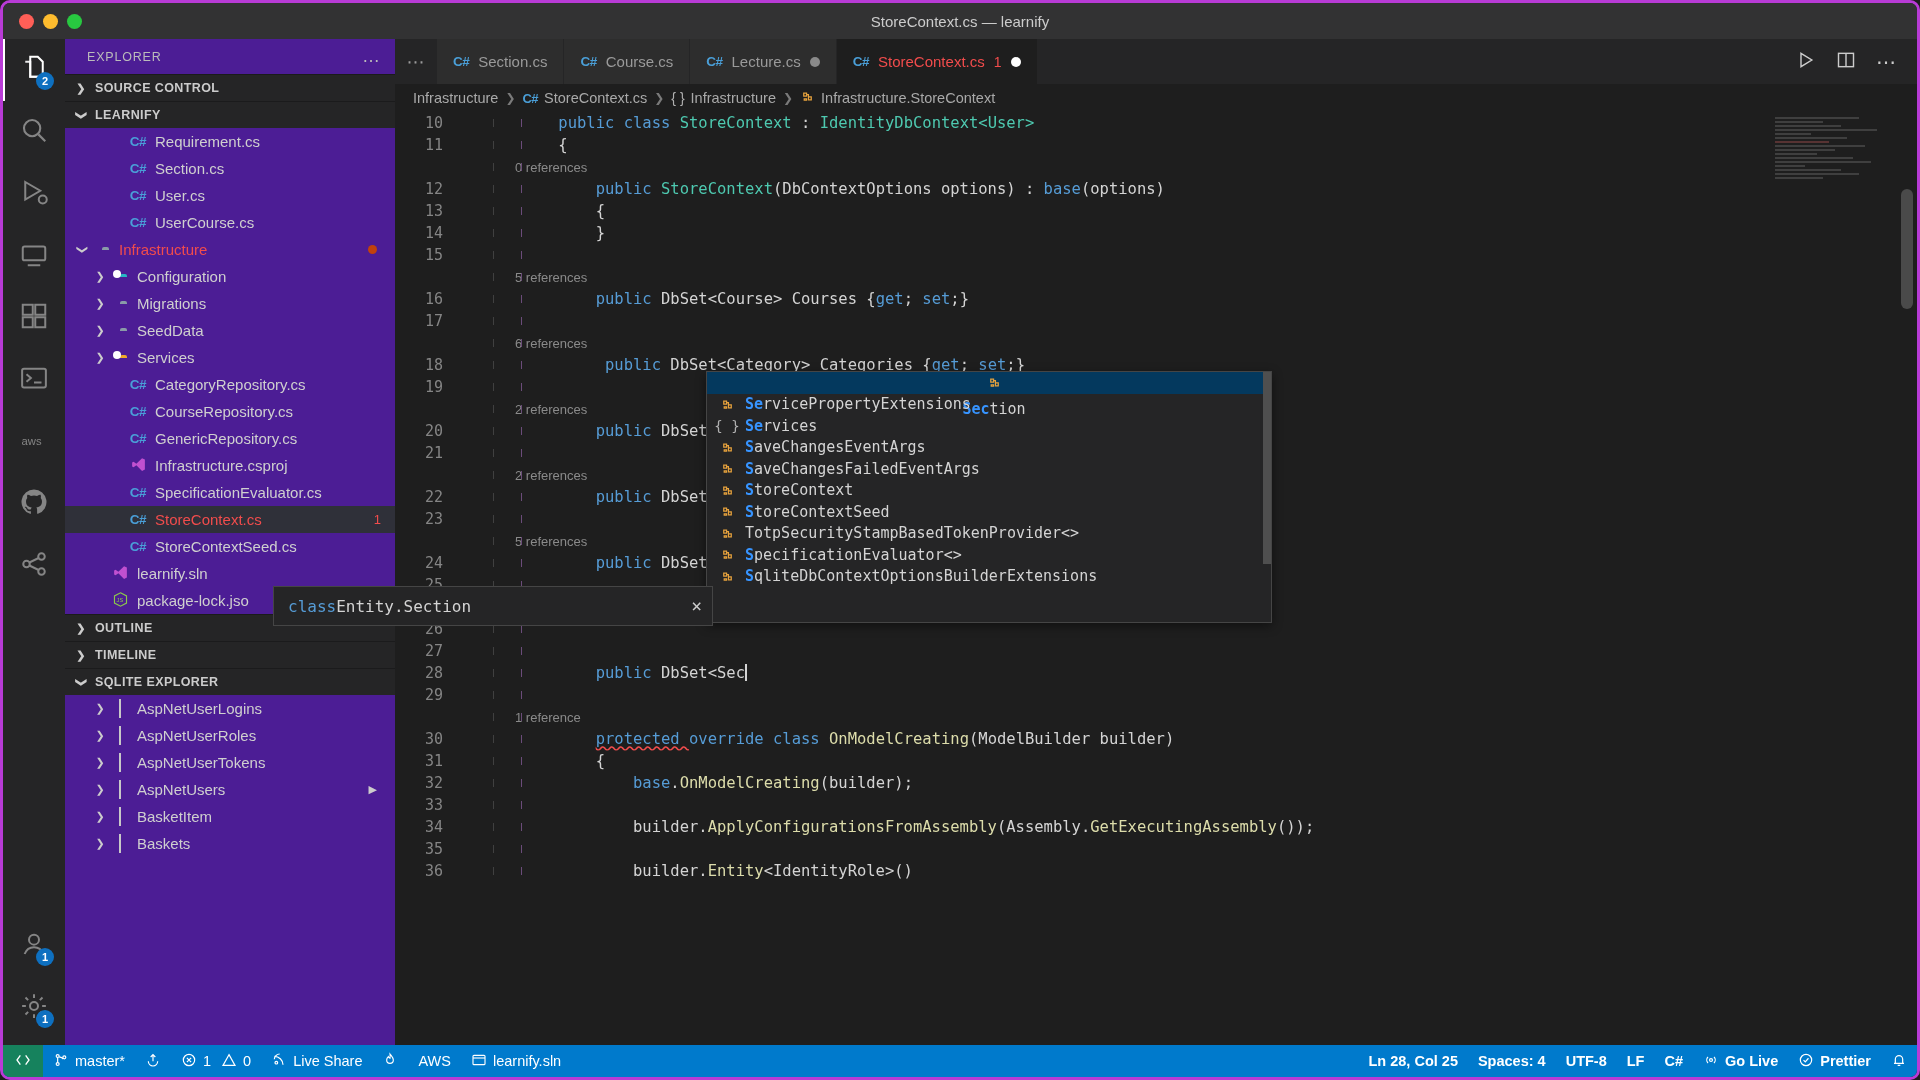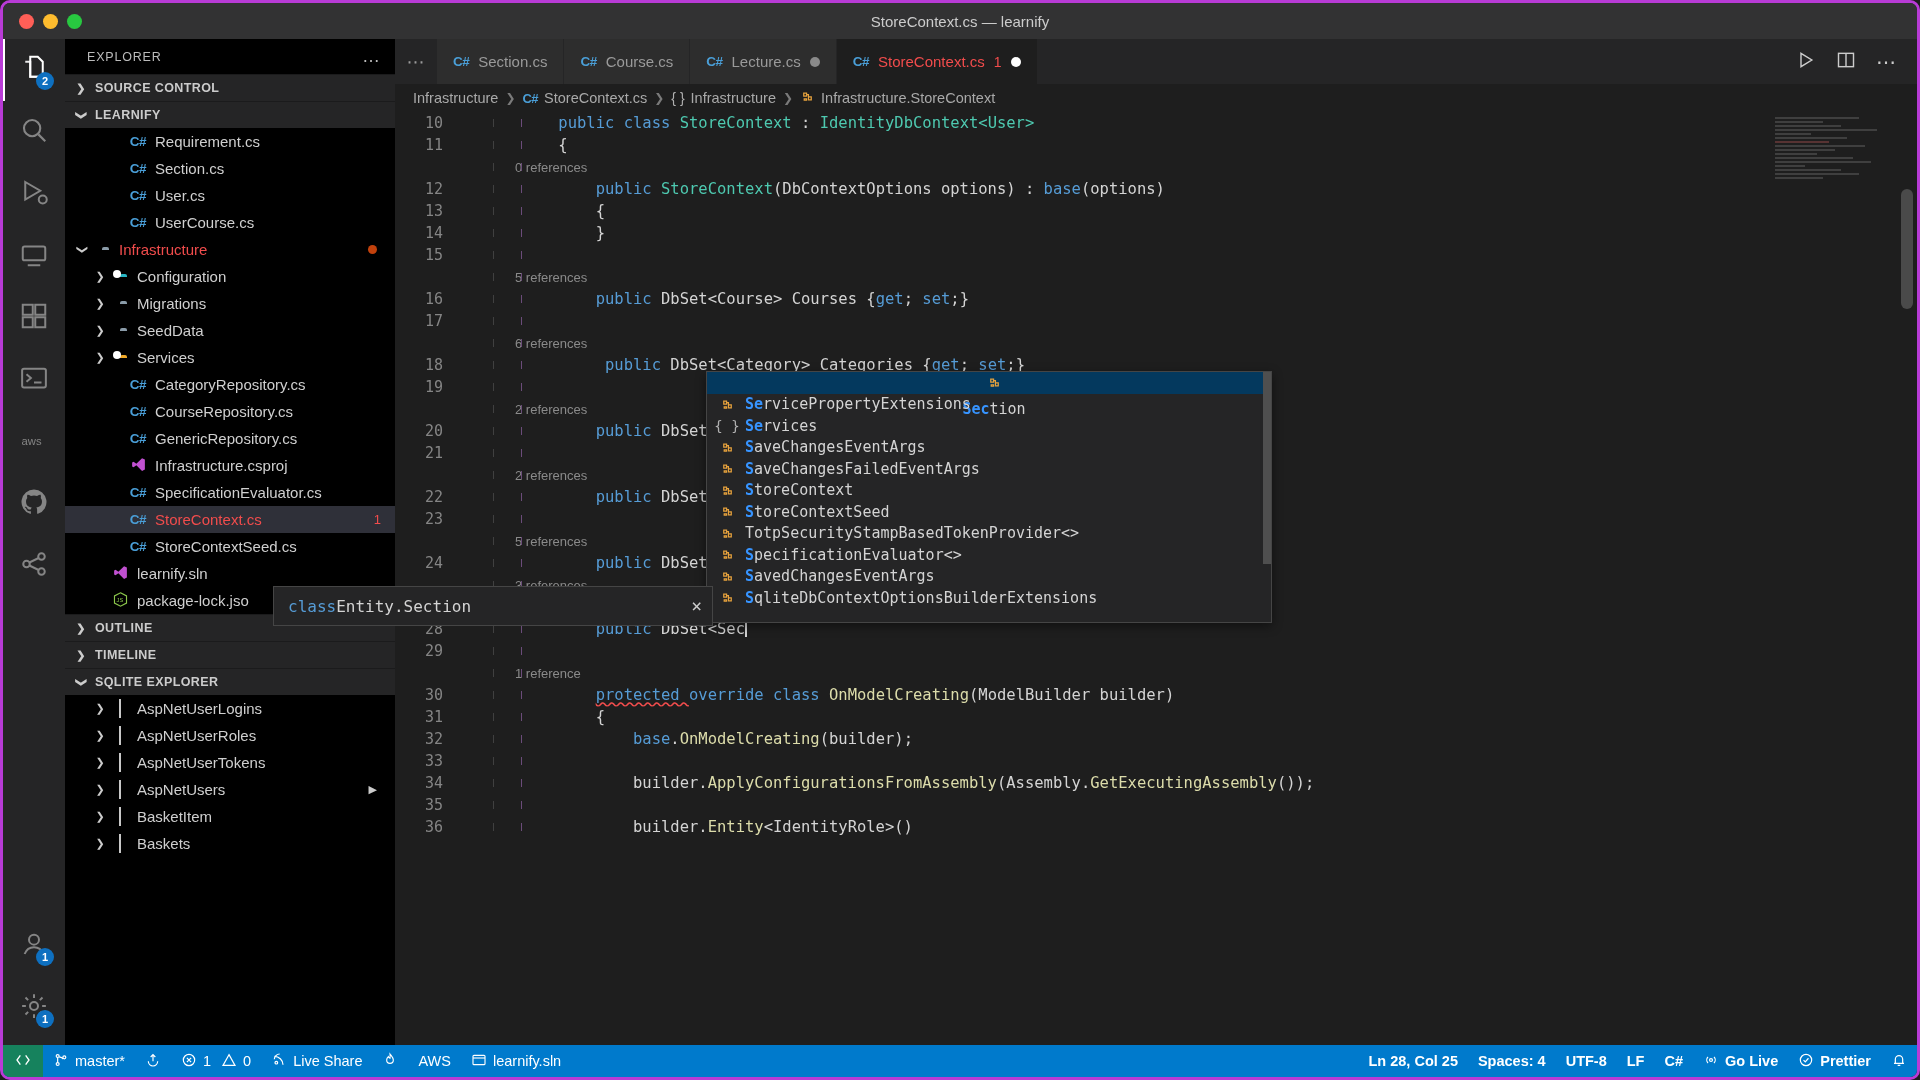--- a/index.html
+++ b/index.html
@@ -26,21 +26,21 @@
   .act.active { color:#ffffff; }
   .act.active::before { content:""; position:absolute; left:0; top:0; bottom:0; width:2px; background:#ffffff; }
   .act svg { width:30px; height:30px; }
   .badge { position:absolute; right:11px; bottom:11px; min-width:18px; height:18px; padding:0 4px;
     background:#0e70c0; color:#fff; border-radius:9px; font-size:11px; font-weight:bold;
     display:flex; align-items:center; justify-content:center; }
   #act-bottom { margin-top:auto; margin-bottom:6px; }
 
   
   #sidebar { position:absolute; top:36px; left:62px; bottom:32px; width:330px;
-    background:#000000; color:#cccccc; font-size:15px; overflow:hidden; }
+    background:#4c1d95; color:#cccccc; font-size:15px; overflow:hidden; }
   #side-head { height:35px; display:flex; align-items:center; justify-content:space-between;
     padding:0 14px 0 22px; font-size:12.5px; letter-spacing:.8px; color:#bbbbbb; }
   .sec-head { height:27px; display:flex; align-items:center; gap:6px; padding-left:8px;
     font-size:12.5px; font-weight:bold; letter-spacing:.4px; color:#cccccc;
     border-top:1px solid #1b1b1c; background:#252526; }
   .chev { width:16px; text-align:center; font-size:11px; color:#cccccc; display:inline-block; }
   .chev.down { transform:rotate(90deg); }
 
   .row { height:27px; display:flex; align-items:center; font-size:15px; color:#cfcfcf;
     white-space:nowrap; position:relative; }
@@ -547,21 +547,23 @@
         <div class="cline"><span class="lnum">18</span><span class="guide"><i class="g1"></i><i class="g2"></i></span><span class="ctext"><span class="pun">         </span><span class="kw">public </span><span class="ctext">DbSet&lt;Category&gt; </span><span class="ctext">Categories </span><span class="pun">{</span><span class="kw">get</span><span class="pun">; </span><span class="kw">set</span><span class="pun">;}</span></span></div>
         <div class="cline"><span class="lnum">19</span><span class="guide"><i class="g1"></i><i class="g2"></i></span><span class="ctext"></span></div>
         <div class="cline"><span class="lnum"></span><span class="guide"><i class="g1"></i><i class="g2"></i></span><span class="ref" style="margin-left: -6px;">2 references</span></div>
         <div class="cline"><span class="lnum">20</span><span class="guide"><i class="g1"></i><i class="g2"></i></span><span class="ctext"><span class="pun">        </span><span class="kw">public </span><span class="ctext">DbSet&lt;Req</span></span></div>
         <div class="cline"><span class="lnum">21</span><span class="guide"><i class="g1"></i><i class="g2"></i></span><span class="ctext"></span></div>
         <div class="cline"><span class="lnum"></span><span class="guide"><i class="g1"></i><i class="g2"></i></span><span class="ref" style="margin-left: -6px;">2 references</span></div>
         <div class="cline"><span class="lnum">22</span><span class="guide"><i class="g1"></i><i class="g2"></i></span><span class="ctext"><span class="pun">        </span><span class="kw">public </span><span class="ctext">DbSet&lt;Lea</span></span></div>
         <div class="cline"><span class="lnum">23</span><span class="guide"><i class="g1"></i><i class="g2"></i></span><span class="ctext"></span></div>
         <div class="cline"><span class="lnum"></span><span class="guide"><i class="g1"></i><i class="g2"></i></span><span class="ref" style="margin-left: -6px;">5 references</span></div>
         <div class="cline"><span class="lnum">24</span><span class="guide"><i class="g1"></i><i class="g2"></i></span><span class="ctext"><span class="pun">        </span><span class="kw">public </span><span class="ctext">DbSet&lt;Bas</span></span></div>
+        <div class="cline"><span class="lnum">25</span><span class="guide"><i class="g1"></i><i class="g2"></i></span><span class="ctext"></span></div>
         <div class="cline"><span class="lnum"></span><span class="guide"><i class="g1"></i><i class="g2"></i></span><span class="ref" style="margin-left: -6px;">3 references</span></div>
+        <div class="cline"><span class="lnum">26</span><span class="guide"><i class="g1"></i><i class="g2"></i></span><span class="ctext"></span></div>
         <div class="cline"><span class="lnum">27</span><span class="guide"><i class="g1"></i><i class="g2"></i></span><span class="ctext"></span></div>
         <div class="cline"><span class="lnum">28</span><span class="guide"><i class="g1"></i><i class="g2"></i></span><span class="ctext"><span class="pun">        </span><span class="kw">public </span><span class="ctext">DbSet&lt;Sec</span><span class="caret"></span></span></div>
         <div class="cline"><span class="lnum">29</span><span class="guide"><i class="g1"></i><i class="g2"></i></span><span class="ctext"></span></div>
         <div class="cline"><span class="lnum"></span><span class="guide"><i class="g1"></i><i class="g2"></i></span><span class="ref" style="margin-left: -6px;">1 reference</span></div>
         <div class="cline"><span class="lnum">30</span><span class="guide"><i class="g1"></i><i class="g2"></i></span><span class="ctext"><span class="pun">        </span><span class="kw squig">protected </span><span class="kw">override </span><span class="kw">class </span><span class="mth">OnModelCreating</span><span class="pun">(ModelBuilder builder)</span></span></div>
         <div class="cline"><span class="lnum">31</span><span class="guide"><i class="g1"></i><i class="g2"></i></span><span class="ctext"><span class="pun">        {</span></span></div>
         <div class="cline"><span class="lnum">32</span><span class="guide"><i class="g1"></i><i class="g2"></i></span><span class="ctext"><span class="pun">            </span><span class="kw">base</span><span class="pun">.</span><span class="mth">OnModelCreating</span><span class="pun">(builder);</span></span></div>
         <div class="cline"><span class="lnum">33</span><span class="guide"><i class="g1"></i><i class="g2"></i></span><span class="ctext"></span></div>
         <div class="cline"><span class="lnum">34</span><span class="guide"><i class="g1"></i><i class="g2"></i></span><span class="ctext"><span class="pun">            builder.</span><span class="mth">ApplyConfigurationsFromAssembly</span><span class="pun">(Assembly.</span><span class="mth">GetExecutingAssembly</span><span class="pun">());</span></span></div>
         <div class="cline"><span class="lnum">35</span><span class="guide"><i class="g1"></i><i class="g2"></i></span><span class="ctext"></span></div>
@@ -669,29 +671,20 @@
           </span>
           <span><span class="hl">S</span>pecificationEvaluator&lt;&gt;</span>
         </div>
         <div class="sg">
           <span class="sico">
             <svg viewBox="0 0 16 16" width="15" height="15" fill="none" stroke="#e8a33d" stroke-width="1.3">
               <path d="M4 4.5h3v3H4zM9 8.5h3v3H9zM7 6h2v3.5"></path>
               <path d="M4.5 10.5h2.5v1.5H4.5z"></path>
             </svg>
           </span>
-          <span><span class="hl">S</span>avedChangesEventArgs</span>
-        </div>
-        <div class="sg">
-          <span class="sico">
-            <svg viewBox="0 0 16 16" width="15" height="15" fill="none" stroke="#e8a33d" stroke-width="1.3">
-              <path d="M4 4.5h3v3H4zM9 8.5h3v3H9zM7 6h2v3.5"></path>
-              <path d="M4.5 10.5h2.5v1.5H4.5z"></path>
-            </svg>
-          </span>
           <span><span class="hl">S</span>qliteDbContextOptionsBuilderExtensions</span>
         </div>
       </div>
     <div id="sg-scroll"></div>
   </div>
 
   <div id="hoverbox">
     <span class="kw">class</span>
     <span> Entity.Section</span>
     <span id="hover-close">×</span>

